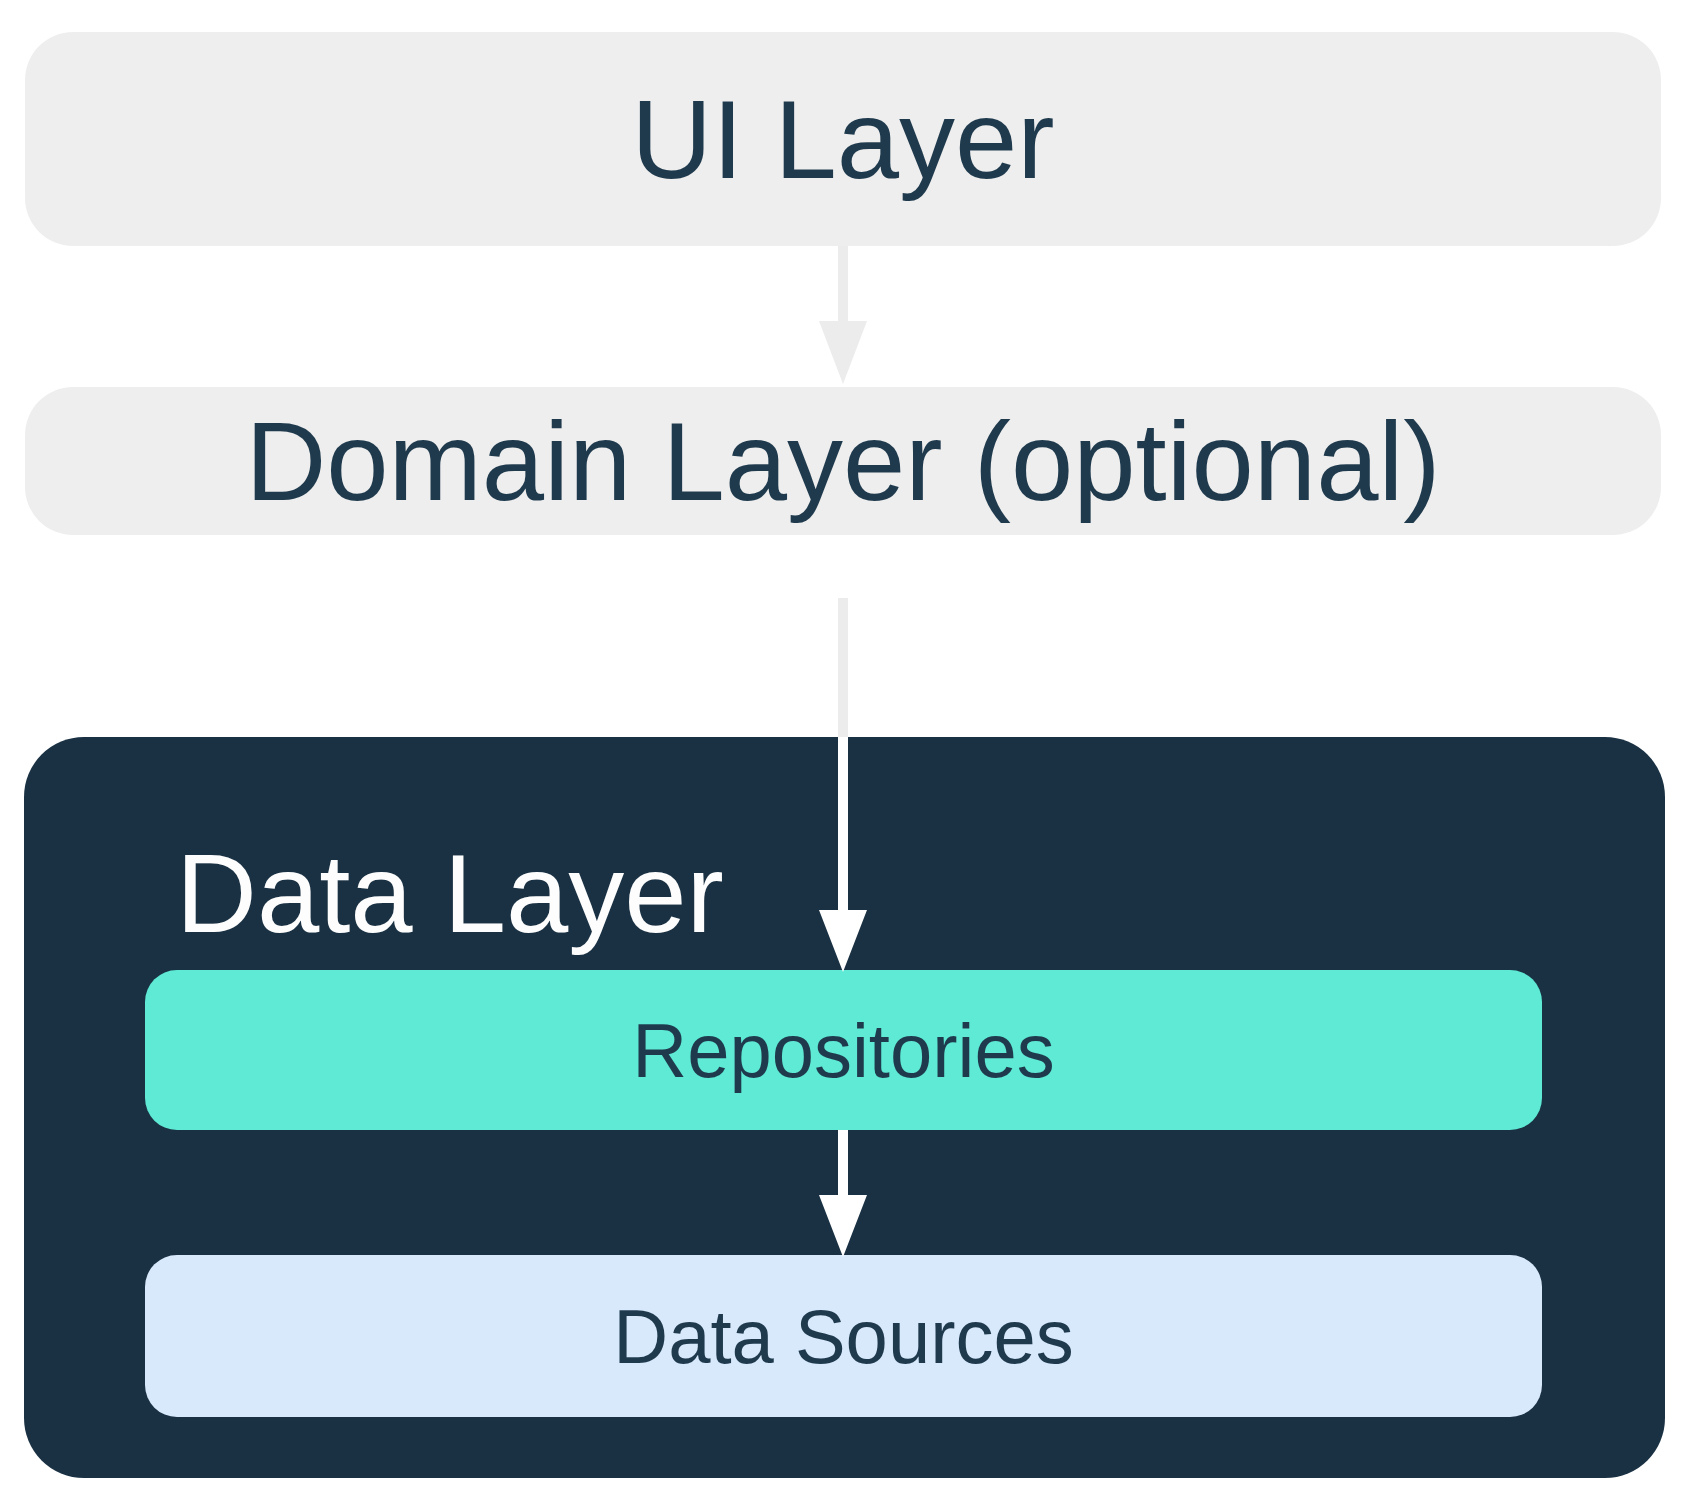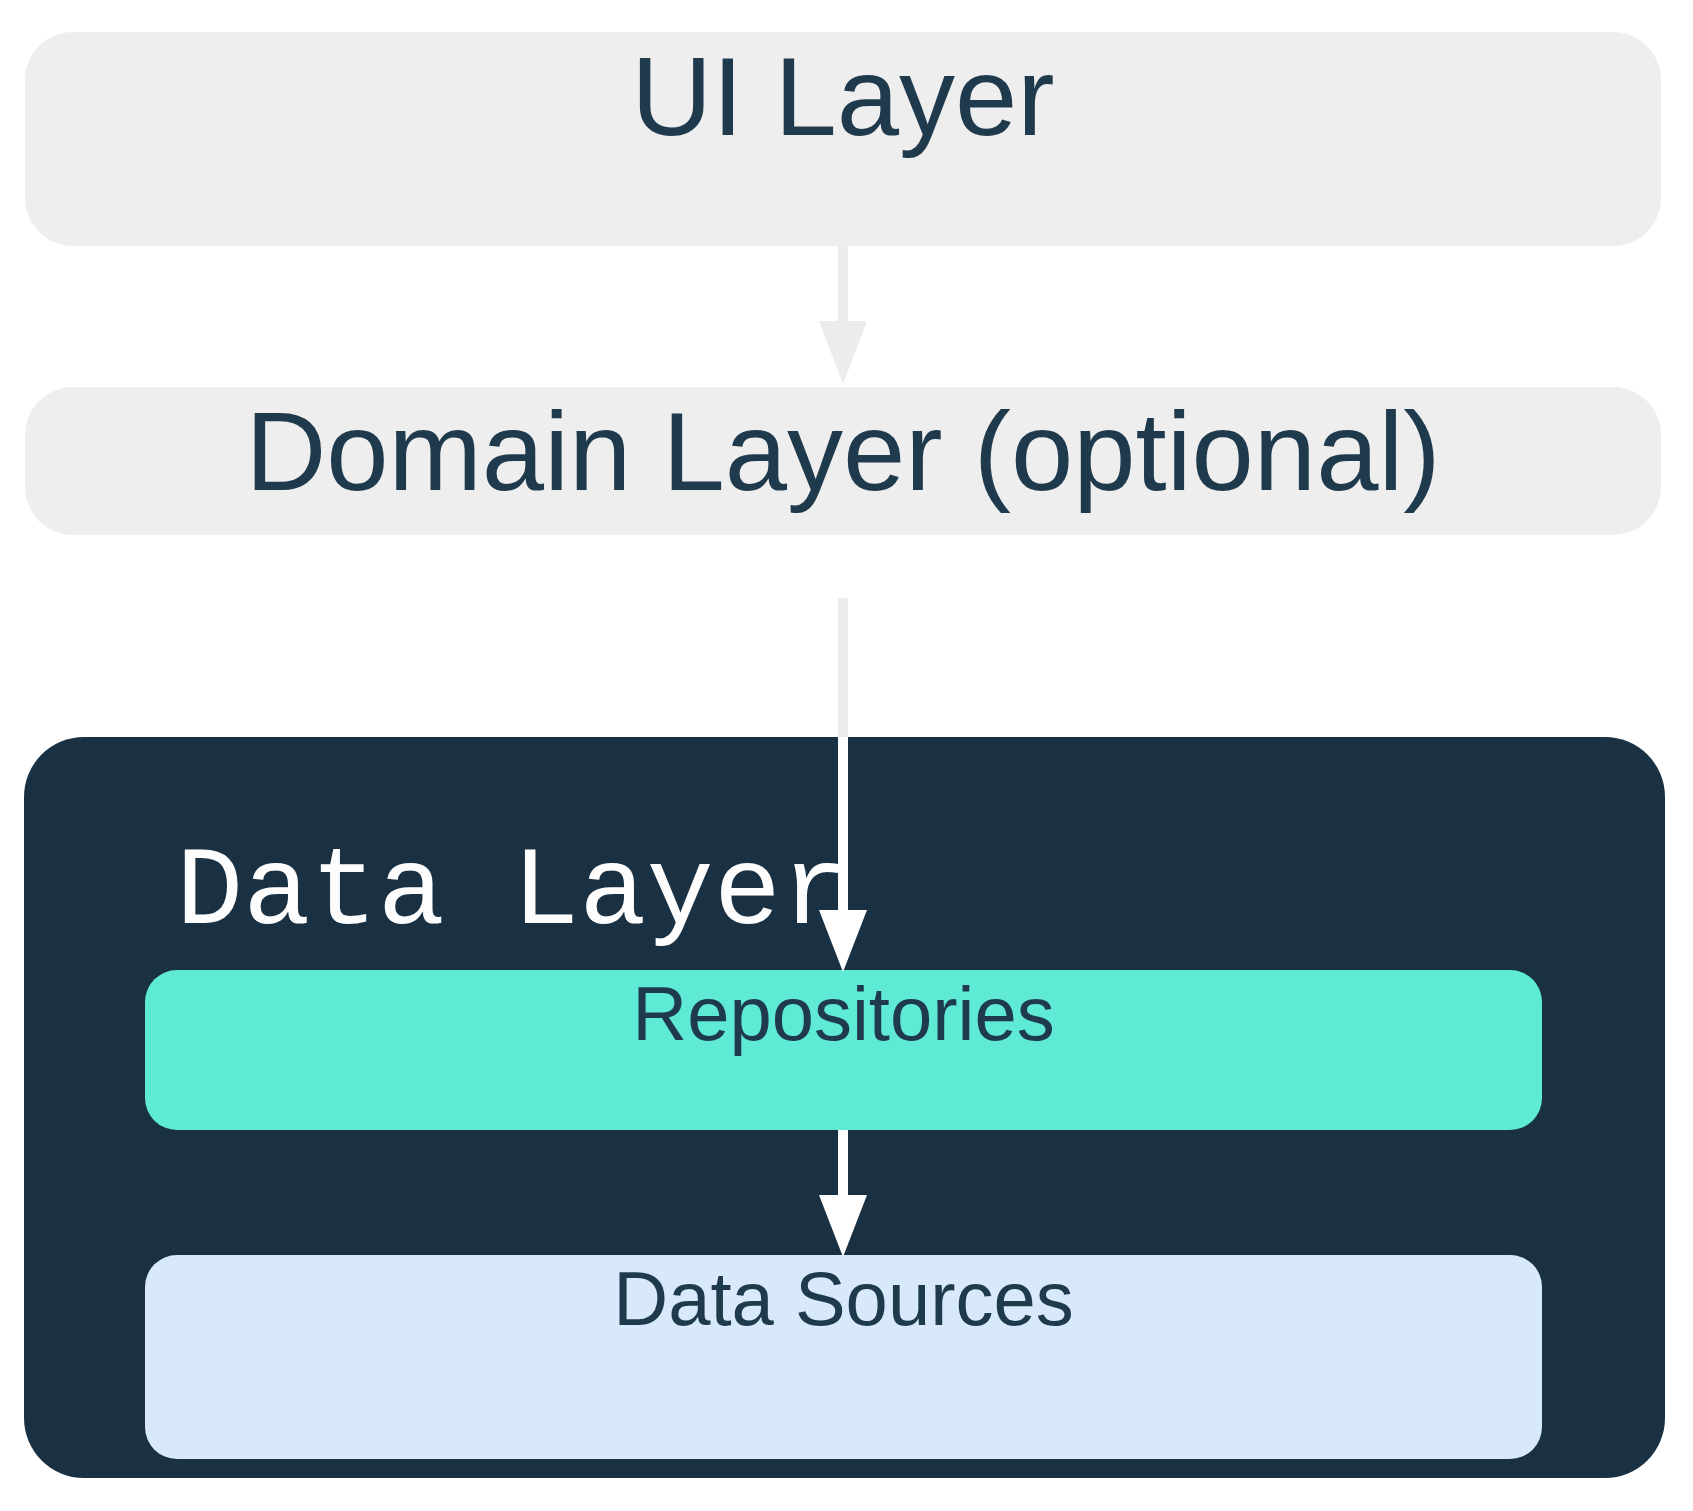--- a/index.html
+++ b/index.html
@@ -11,20 +11,21 @@
     position: relative;
     width: 1693px;
     height: 1511px;
     background: #ffffff;
     overflow: hidden;
     font-family: "Liberation Sans", sans-serif;
   }
   .box {
     position: absolute;
     display: flex;
+    align-items: center;
     justify-content: center;
   }
   .layer-gray {
     left: 25px;
     width: 1636px;
     background: #eeeeee;
     border-radius: 48px;
   }
   .ui-layer    { top: 32px;  height: 214px; }
   .domain-layer{ top: 387px; height: 148px; }
@@ -46,29 +47,28 @@
   .data-layer-label {
     position: absolute;
     left: 152px;
     top: 76px;
     height: 160px;
     display: flex;
     align-items: center;
     color: #fdfdfd;
     font-size: 112px;
     white-space: nowrap;
-    font-family: Liberation Mono, monospace;
   }
   .inner-box {
     left: 121px;
     width: 1397px;
     border-radius: 32px;
   }
   .repositories { top: 233px; height: 160px; background: #5eead4; }
-  .data-sources { top: 518px; height: 204px; background: #d9e9fc; }
+  .data-sources { top: 518px; height: 162px; background: #d9e9fc; }
   .small-label {
     font-size: 76px;
     color: #1f3a4d;
     white-space: nowrap;
   }
   .arrows {
     position: absolute;
     left: 0;
     top: 0;
     pointer-events: none;

